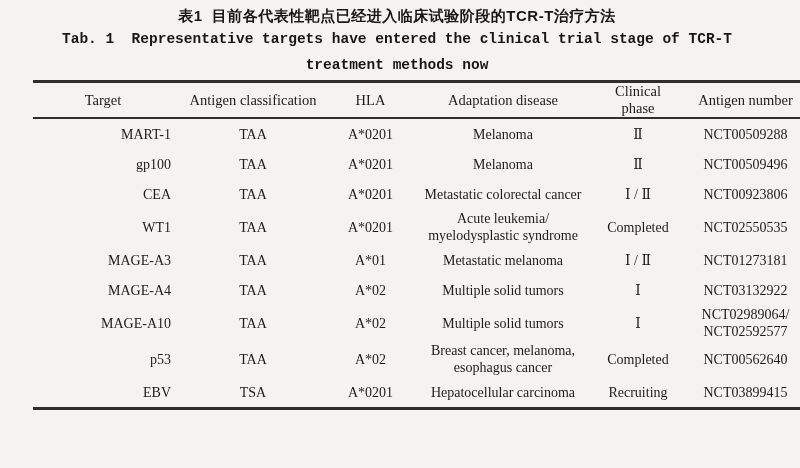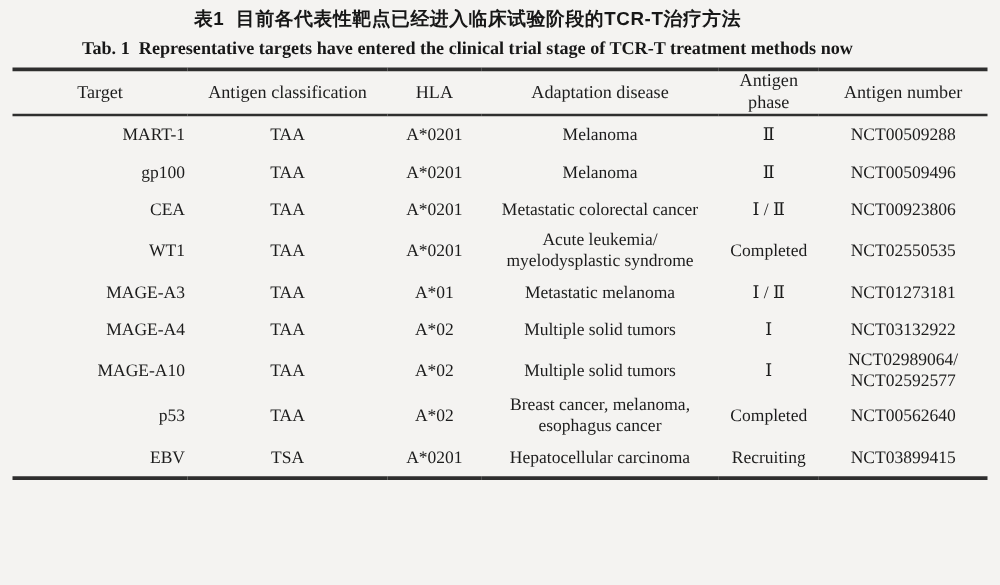--- a/index.html
+++ b/index.html
@@ -8,37 +8,38 @@
     width: 800px;
     height: 468px;
     background: #f4f3f1;
     overflow: hidden;
   }
   .page {
     width: 748px;
     height: 468px;
     position: relative;
     color: #1f1f1f;
+    margin-left: 23px;
   }
   .title-cn {
     margin: 0;
     padding-top: 5px;
     text-align: center;
     font-family: "Liberation Sans", "DejaVu Sans", sans-serif;
     font-weight: bold;
     font-size: 15px;
     line-height: 21px;
     color: #171717;
     white-space: pre-wrap;
     letter-spacing: 0.5px;
   }
   .title-en {
     margin: 0;
     text-align: center;
-    font-family: Liberation Serif, serif;
+    font-family: Liberation Mono, monospace;
     font-weight: bold;
     font-size: 14.5px;
     line-height: 26px;
     color: #171717;
     white-space: pre-wrap;
   }
   table.paper-table {
     border-collapse: collapse;
     table-layout: fixed;
     width: 780px;
@@ -94,21 +95,21 @@
       <col class="col-w-disease">
       <col class="col-w-phase">
       <col class="col-w-number">
     </colgroup>
     <thead>
       <tr>
         <th>Target</th>
         <th>Antigen classification</th>
         <th>HLA</th>
         <th>Adaptation disease</th>
-        <th>Antigen phase</th>
+        <th>Clinical phase</th>
         <th>Antigen number</th>
       </tr>
     </thead>
     <tbody>
         <tr>
           <td class="col-target">MART-1</td>
           <td class="col-antigen">TAA</td>
           <td class="col-hla">A*0201</td>
           <td class="col-disease">Melanoma</td>
           <td class="col-phase">Ⅱ</td>

